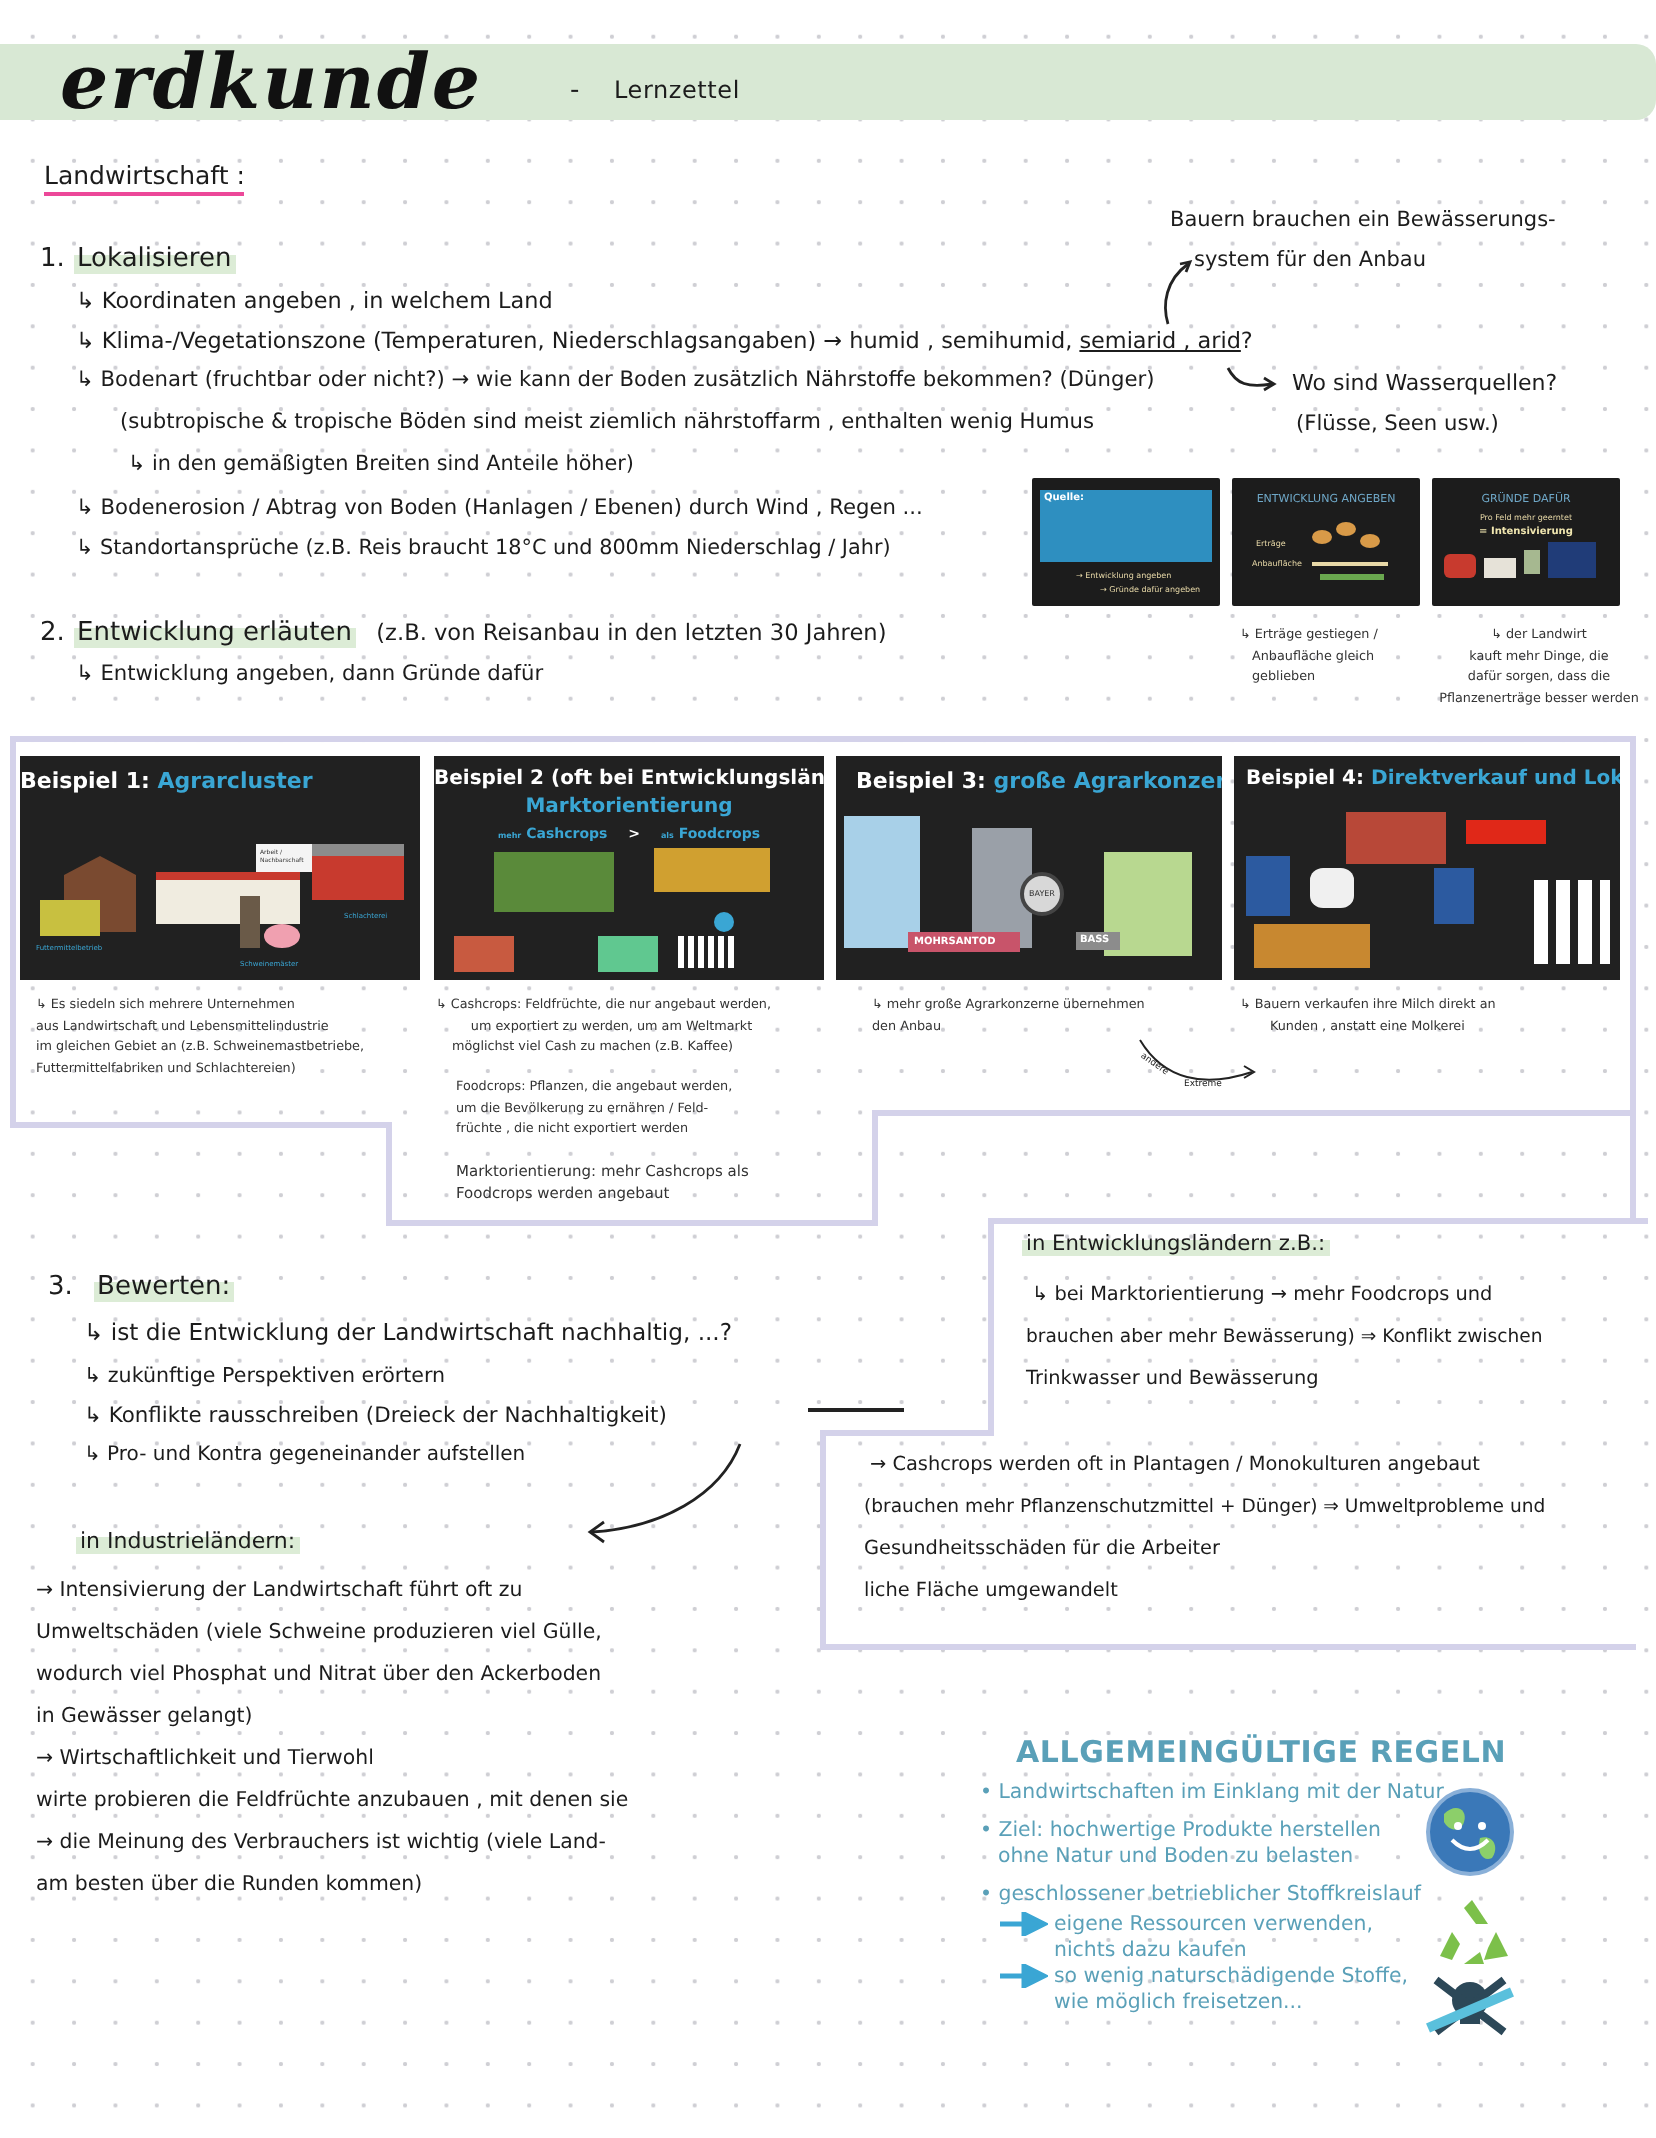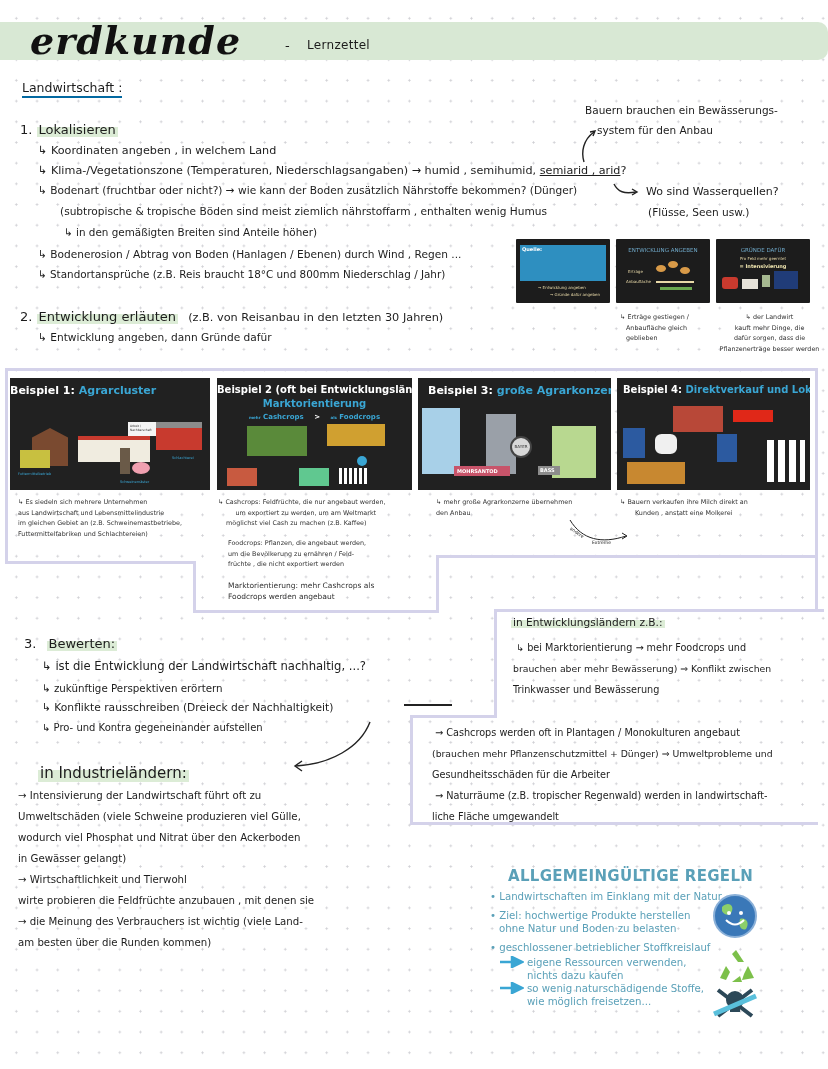--- a/index.html
+++ b/index.html
@@ -21,21 +21,21 @@
     left: 0; top: 22px; width: 828px; height: 38px;
     background: #d8e8d4; border-radius: 0 10px 10px 0;
   }
   #title-script {
     left: 30px; top: 18px; font-family: "DejaVu Serif", serif; font-style: italic;
     font-size: 38px; font-weight: bold; letter-spacing: 1px; color: #111;
   }
   #title-dash { left: 285px; top: 38px; font-size: 13px; }
   #title-sub { left: 307px; top: 38px; font-size: 12px; letter-spacing: .3px; }
 
-  #topic { left: 22px; top: 80px; font-size: 12.5px; border-bottom: 2px solid #0369a1; padding-bottom: 1px; }
+  #topic { left: 22px; top: 80px; font-size: 12.5px; border-bottom: 2px solid #ec4899; padding-bottom: 1px; }
 
   .h-sec { font-size: 13px; }
   .hl { background: linear-gradient(transparent 35%, #dcecd6 35%); padding: 0 2px; }
   .bul { font-size: 11.2px; }
   .xs { font-size: 6.4px; color: #333; line-height: 10.5px; }
 
   
   .thumb { background: #1c1c1c; border-radius: 1px; overflow: hidden; }
   .thumb .tt { position: absolute; left: 0; right: 0; text-align: center; font-size: 5.5px; color: #6fa8c8; }
 
@@ -242,21 +242,21 @@
 <div class="abs hand" style="left:42px; top:659px; font-size:11.6px;">↳ ist die Entwicklung der Landwirtschaft nachhaltig, ...?</div>
 <div class="abs hand" style="left:42px; top:682px; font-size:10.3px;">↳ zukünftige Perspektiven erörtern</div>
 <div class="abs hand" style="left:42px; top:701px; font-size:10.7px;">↳ Konflikte rausschreiben (Dreieck der Nachhaltigkeit)</div>
 <div class="abs hand" style="left:42px; top:722px; font-size:10px;">↳ Pro- und Kontra gegeneinander aufstellen</div>
 <div class="abs" style="left:404px; top:704px; width:48px; height:1.5px; background:#222;"></div>
 <svg class="abs" style="left:290px; top:720px;" width="85" height="52">
   <path d="M80 2 C70 28 40 44 6 46" fill="none" stroke="#222" stroke-width="1.4"></path>
   <path d="M12 41 L5 46 L12 51" fill="none" stroke="#222" stroke-width="1.4"></path>
 </svg>
 
-<div class="abs hand" style="left:38px; top:764px; font-size:15px;">
+<div class="abs hand" style="left:38px; top:764px; font-size:11px;">
   <span class="hl">in Industrieländern:</span>
 </div>
 <div class="abs hand" style="left:18px; top:785px; font-size:10.2px; line-height:21px;">
   <div>→ Intensivierung der Landwirtschaft führt oft zu</div>
   <div>Umweltschäden (viele Schweine produzieren viel Gülle,</div>
   <div>wodurch viel Phosphat und Nitrat über den Ackerboden</div>
   <div>in Gewässer gelangt)</div>
   <div>→ Wirtschaftlichkeit und Tierwohl</div>
   <div>wirte probieren die Feldfrüchte anzubauen , mit denen sie</div>
   <div>→ die Meinung des Verbrauchers ist wichtig (viele Land-</div>
@@ -274,21 +274,20 @@
 </div>
 <div class="abs hand" style="left:513px; top:637px; font-size:9.7px; line-height:21px;">
   <div style="padding-left:3px;">↳ bei Marktorientierung → mehr Foodcrops und</div>
   <div style="font-size:9.3px;">brauchen aber mehr Bewässerung) ⇒ Konflikt zwischen</div>
   <div>Trinkwasser und Bewässerung</div>
 </div>
 <div class="abs hand" style="left:432px; top:722px; font-size:9.7px; line-height:21px;">
   <div style="padding-left:3px;">→ Cashcrops werden oft in Plantagen / Monokulturen angebaut</div>
   <div style="font-size:9.3px;">(brauchen mehr Pflanzenschutzmittel + Dünger) ⇒ Umweltprobleme und</div>
   <div>Gesundheitsschäden für die Arbeiter</div>
-  <div style="padding-left:3px;">→ Naturräume (z.B. tropischer Regenwald) werden in landwirtschaft-</div>
   <div>liche Fläche umgewandelt</div>
 </div>
 
 <div class="abs rules-title" style="left:508px; top:867px;">ALLGEMEINGÜLTIGE REGELN</div>
 <div class="abs" style="left:490px; top:890px;">
   <div class="rules-item" style="margin-bottom:6px;">• Landwirtschaften im Einklang mit der Natur</div>
   <div class="rules-item">• Ziel: hochwertige Produkte herstellen</div>
   <div class="rules-item" style="padding-left:9px; margin-bottom:6px;">  ohne Natur und Boden zu belasten</div>
   <div class="rules-item">• geschlossener betrieblicher Stoffkreislauf</div>
   <div class="rules-item" style="padding-left:10px; display:flex; align-items:flex-start; margin-top:2px;">

